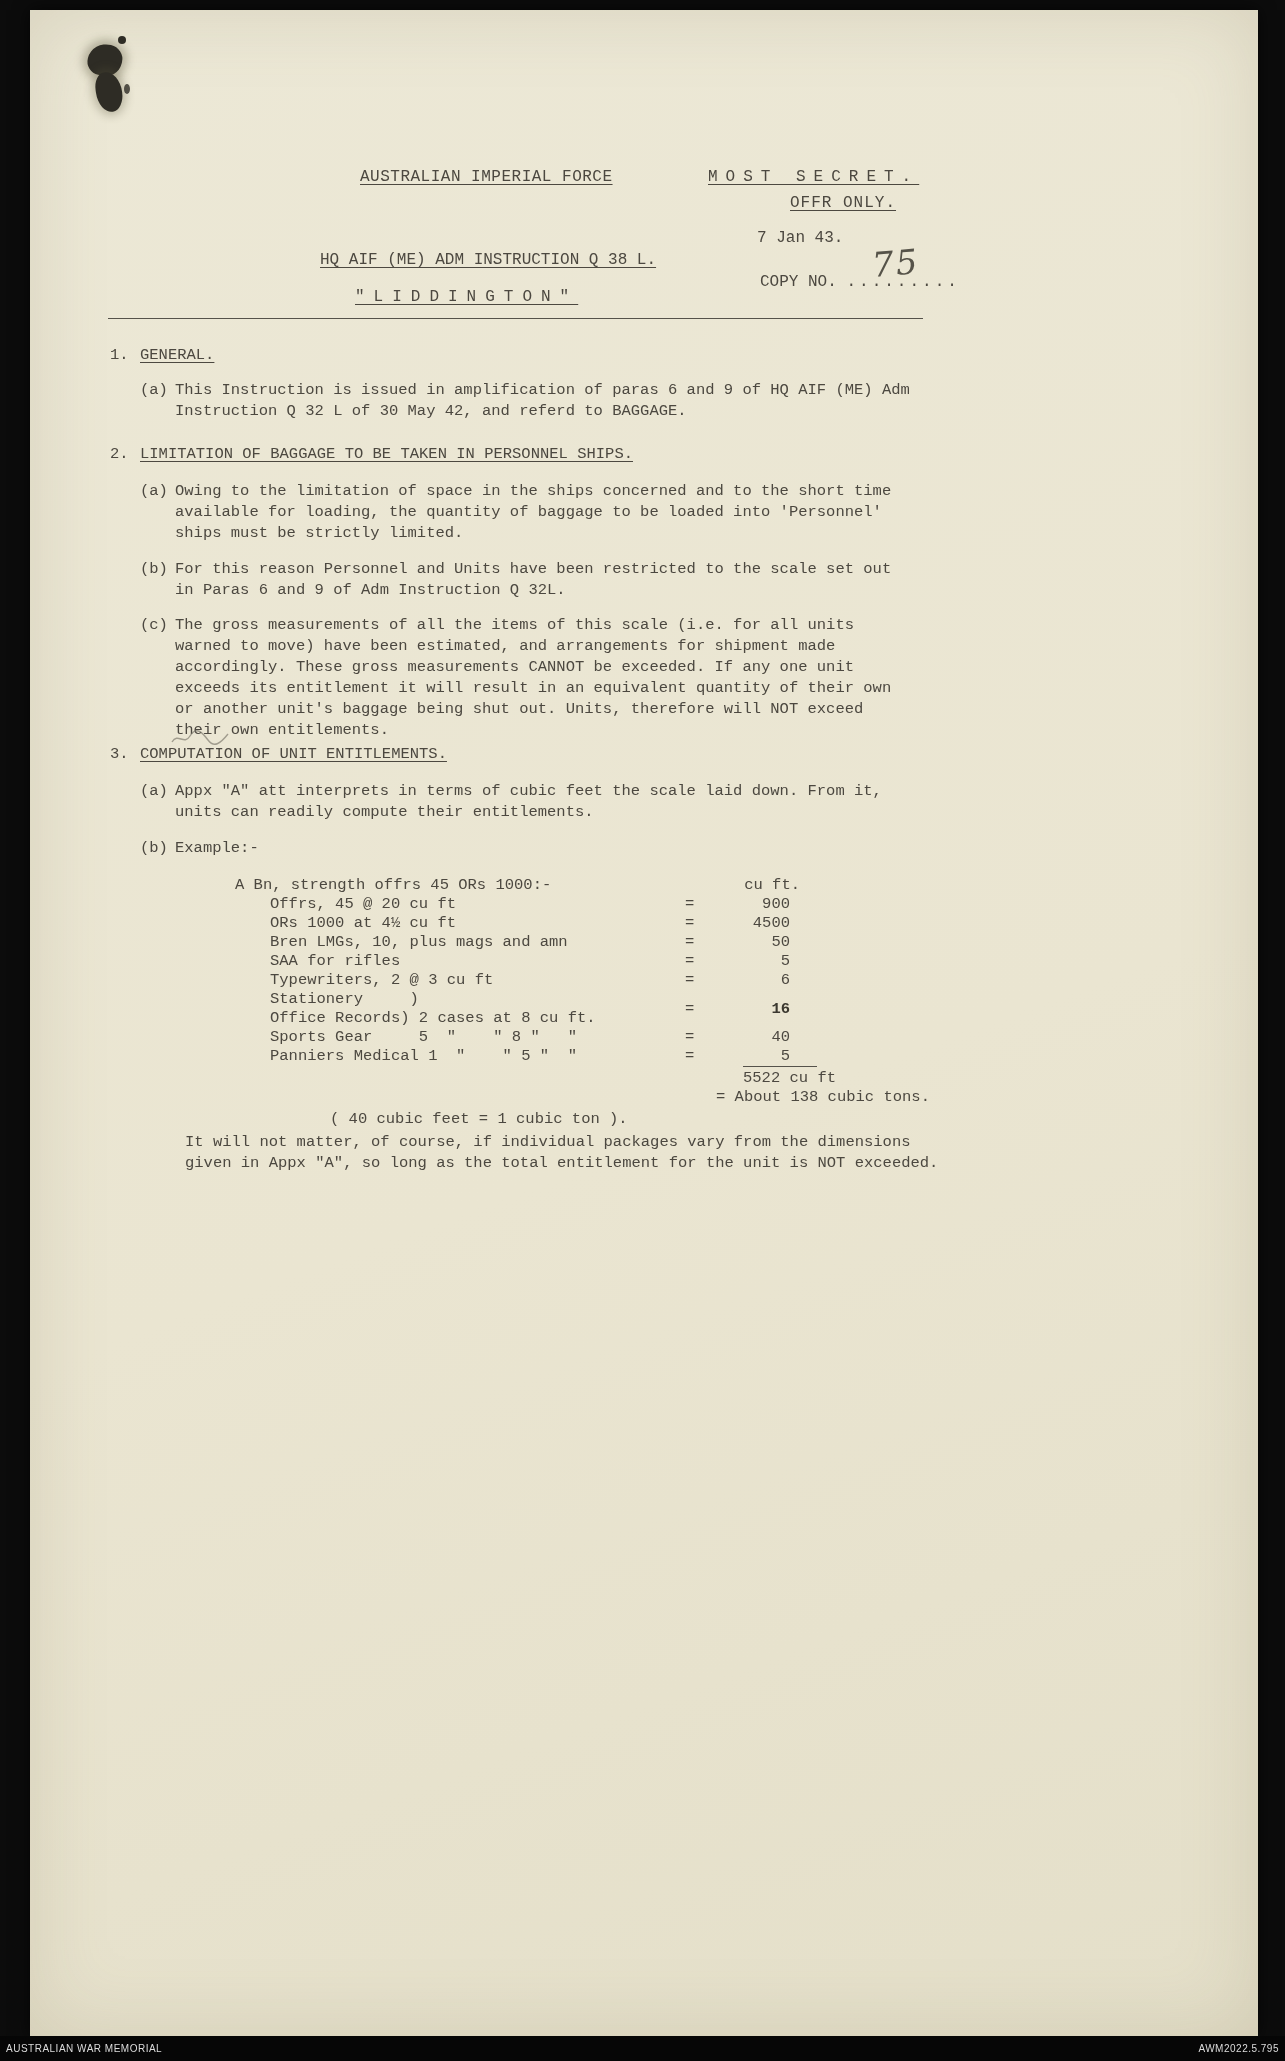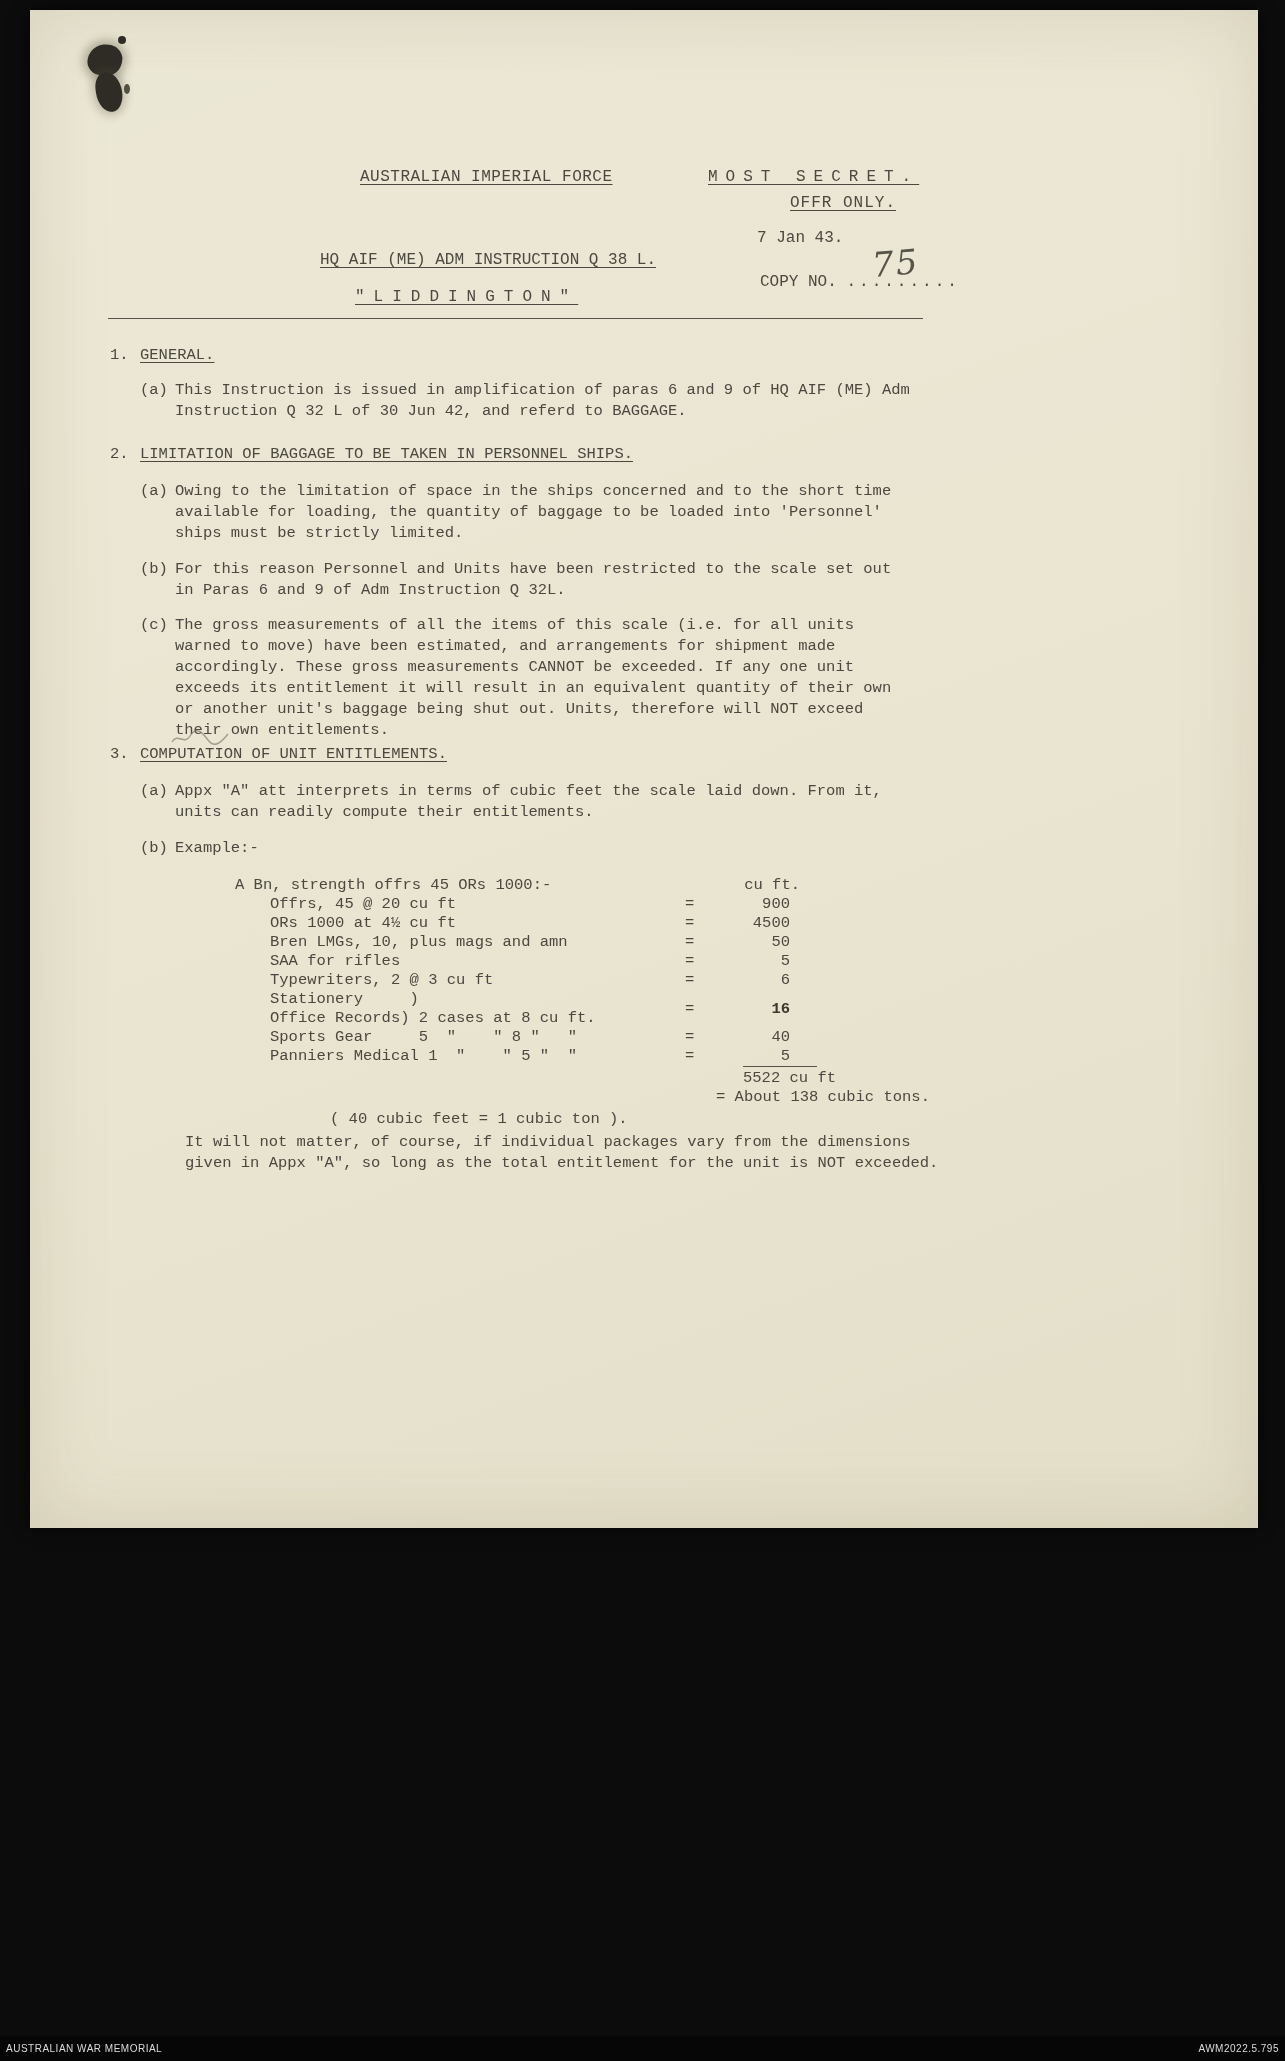--- a/index.html
+++ b/index.html
@@ -4,21 +4,21 @@
 <style>
   html,body{margin:0;padding:0;}
   body{
     width:1285px;height:2061px;
     background:#0c0c0c;
     position:relative;
     font-family:"Liberation Mono","DejaVu Sans Mono",monospace;
     overflow:hidden;
   }
   .paper{
-    position:absolute;left:30px;top:10px;width:1228px;height:1518px;
+    position:absolute;left:30px;top:10px;width:1228px;height:2026px;
     background:linear-gradient(160deg,#ece8d6 0%,#eae5d1 55%,#e4dfc9 100%);
     box-shadow:0 0 16px rgba(0,0,0,.7), inset 0 0 80px rgba(120,110,75,.18);
     color:#4c4840;
   }
   
   .blob{position:absolute;background:#2e2c25;}
   .blob.b1{left:58px;top:34px;width:34px;height:32px;border-radius:62% 48% 55% 45%;transform:rotate(14deg);box-shadow:0 0 9px 5px rgba(90,85,60,.35);}
   .blob.b2{left:66px;top:62px;width:26px;height:40px;border-radius:45% 60% 50% 58%;transform:rotate(-8deg);box-shadow:0 0 8px 4px rgba(90,85,60,.3);}
   .blob.b3{left:88px;top:26px;width:8px;height:8px;border-radius:50%;}
   .blob.b4{left:94px;top:74px;width:6px;height:10px;border-radius:50%;opacity:.8;}
@@ -103,21 +103,21 @@
 
     <svg class="scribble" width="60" height="20" viewBox="0 0 60 20">
         <path d="M2 14 C8 4, 14 18, 20 8 S 32 4, 38 12 S 50 16, 58 6" stroke="#7a766a" fill="none" stroke-width="1.4"></path>
       </svg>
 
     <div class="sechead">
       <span class="secnum">1.</span><span class="u">GENERAL.</span>
     </div>
     <div class="para" style="margin-top:14px">
       <span class="plabel">(a)</span>
-      <span class="ptext">This Instruction is issued in amplification of paras 6 and 9 of HQ AIF (ME) Adm Instruction Q 32 L of 30 Jun 42, and referd to BAGGAGE.</span>
+      <span class="ptext">This Instruction is issued in amplification of paras 6 and 9 of HQ AIF (ME) Adm Instruction Q 32 L of 30 May 42, and referd to BAGGAGE.</span>
     </div>
 
     <div class="sechead" style="margin-top:22px">
       <span class="secnum">2.</span><span class="u">LIMITATION OF BAGGAGE TO BE TAKEN IN PERSONNEL SHIPS.</span>
     </div>
     <div class="para" style="margin-top:16px">
       <span class="plabel">(a)</span>
       <span class="ptext">Owing to the limitation of space in the ships concerned and to the short time available for loading, the quantity of baggage to be loaded into 'Personnel' ships must be strictly limited.</span>
     </div>
     <div class="para" style="margin-top:15px">

